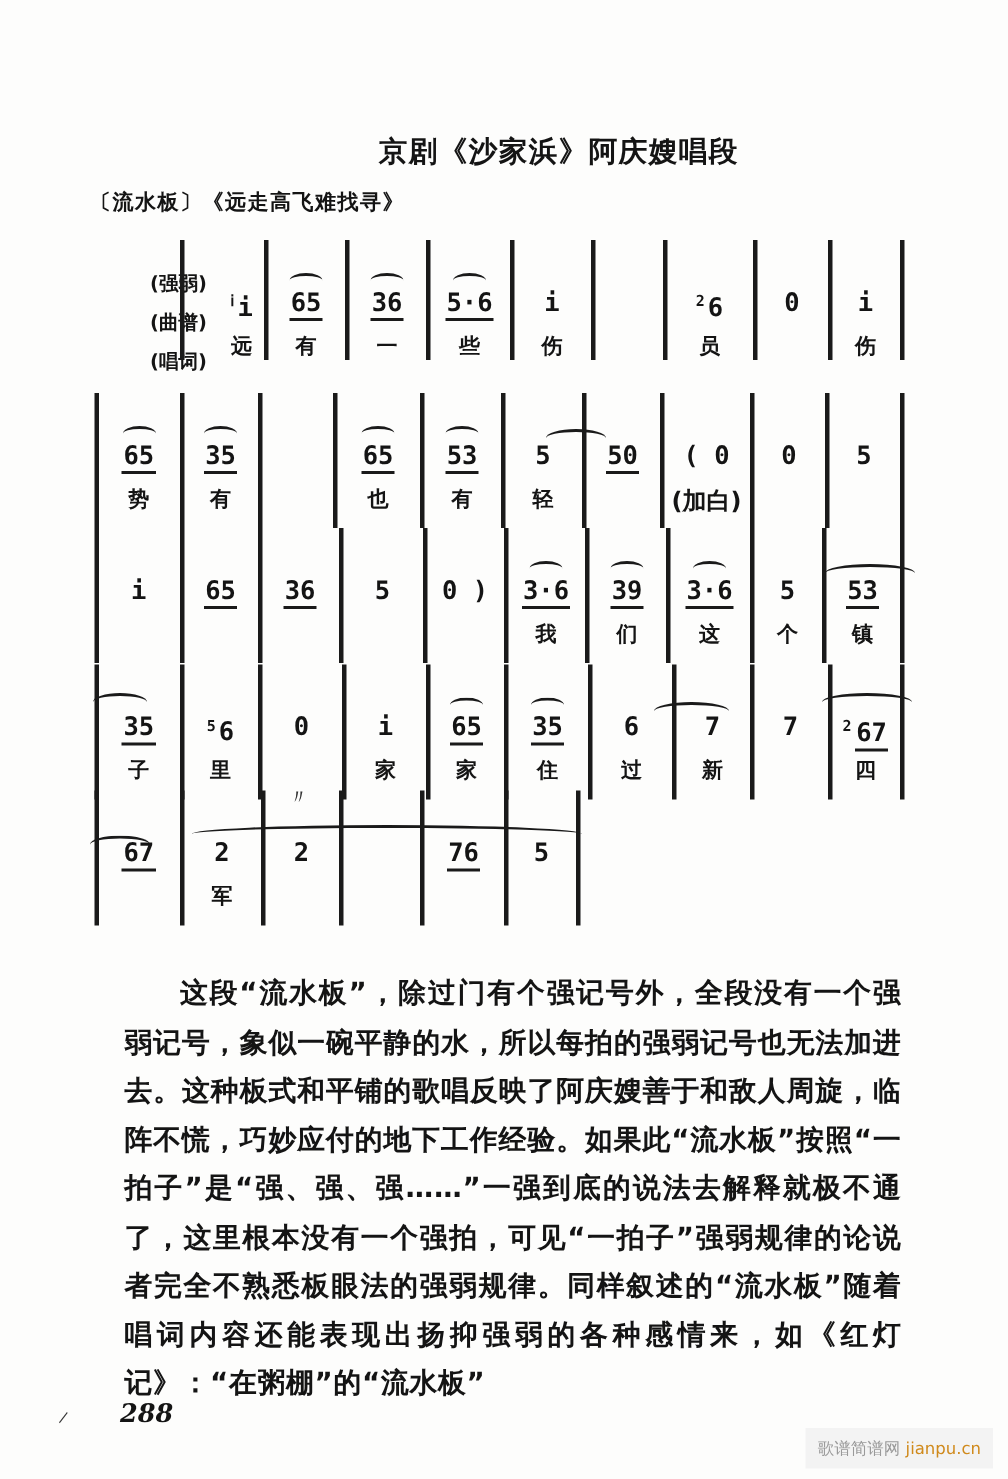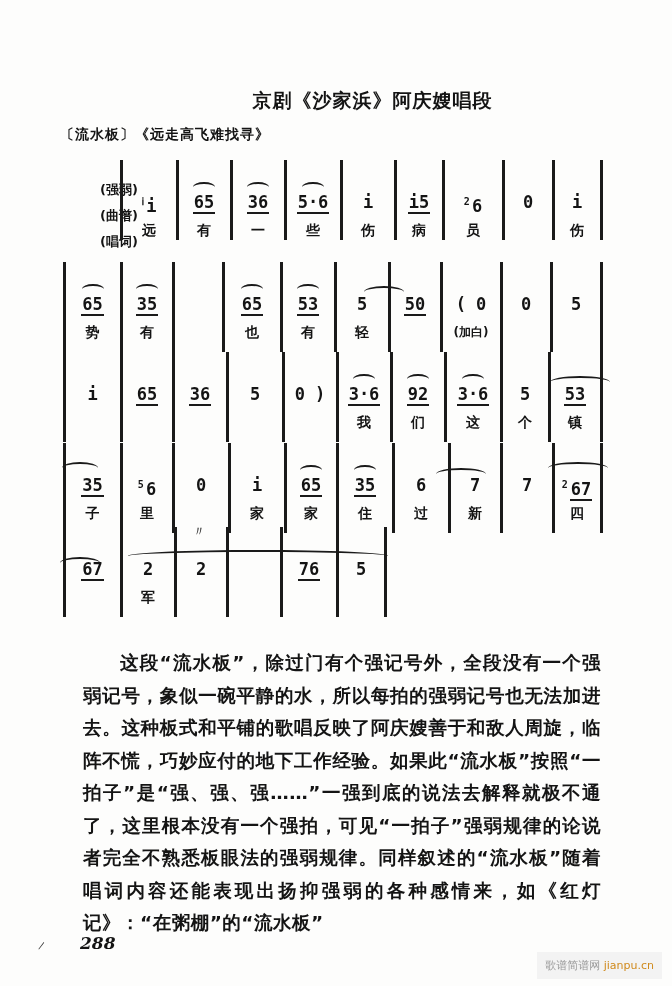--- a/index.html
+++ b/index.html
@@ -72,21 +72,21 @@
       <div class="bar" style="left: 120px; height: 80px;"></div>
       <div class="bar" style="left: 176px; height: 80px;"></div>
       <div class="bar" style="left: 230px; height: 80px;"></div>
       <div class="bar" style="left: 284px; height: 80px;"></div>
       <div class="bar" style="left: 340px; height: 80px;"></div>
       <div class="bar" style="left: 394px; height: 80px;"></div>
       <div class="bar" style="left: 442px; height: 80px;"></div>
       <div class="bar" style="left: 502px; height: 80px;"></div>
       <div class="bar" style="left: 552px; height: 80px;"></div>
       <div class="bar" style="left: 600px; height: 80px;"></div>
-      <div class="measure" style="left: 122px; width: 54px;">
+      <div class="measure" style="left: 134px; width: 54px;">
         <div class="note"><span class="grace">ⅰ</span><span class="n">i</span></div>
         <div class="lyric">远</div>
       </div>
       <div class="measure" style="left: 178px; width: 52px;">
         <div class="arc"></div>
         <div class="note u"><span class="n">65</span></div>
         <div class="lyric">有</div>
       </div>
       <div class="measure" style="left: 232px; width: 52px;">
         <div class="arc"></div>
@@ -94,24 +94,20 @@
         <div class="lyric">一</div>
       </div>
       <div class="measure" style="left: 286px; width: 54px;">
         <div class="arc"></div>
         <div class="note u"><span class="n">5·6</span></div>
         <div class="lyric">些</div>
       </div>
       <div class="measure" style="left: 342px; width: 52px;">
         <div class="note"><span class="n">i</span></div>
         <div class="lyric">伤</div>
-      </div>
-      <div class="measure" style="left: 396px; width: 46px;">
-        <div class="note u"><span class="n">i5</span></div>
-        <div class="lyric">病</div>
       </div>
       <div class="measure" style="left: 444px; width: 58px;">
         <div class="note"><span class="grace">2</span><span class="n">6</span></div>
         <div class="lyric">员</div>
       </div>
       <div class="measure" style="left: 504px; width: 48px;">
         <div class="note"><span class="n">0</span></div>
       </div>
       <div class="measure" style="left: 554px; width: 46px;">
         <div class="note"><span class="n">i</span></div>
@@ -152,21 +148,21 @@
       </div>
       <div class="measure" style="left: 336px; width: 52px;">
         <div class="note"><span class="n">5</span></div>
         <div class="lyric">轻</div>
       </div>
       <div class="measure" style="left: 390px; width: 50px;">
         <div class="note u"><span class="n">50</span></div>
       </div>
       <div class="measure" style="left: 442px; width: 58px;">
         <div class="note"><span class="n">( 0</span></div>
-        <div class="lyric" style="font-size: 12px;">(加白)</div>
+        <div class="lyric" style="font-size: 16px;">(加白)</div>
       </div>
       <div class="measure" style="left: 502px; width: 48px;">
         <div class="note"><span class="n">0</span></div>
       </div>
       <div class="measure" style="left: 552px; width: 48px;">
         <div class="note"><span class="n">5</span></div>
       </div>
     </div>
     <div class="system" style="top: 352px; left: 0px; width: 672px;">
       <div class="bar" style="left: 63px; height: 90px;"></div>
@@ -195,21 +191,21 @@
       <div class="measure" style="left: 284px; width: 52px;">
         <div class="note"><span class="n">0 )</span></div>
       </div>
       <div class="measure" style="left: 338px; width: 52px;">
         <div class="arc"></div>
         <div class="note u"><span class="n">3·6</span></div>
         <div class="lyric">我</div>
       </div>
       <div class="measure" style="left: 392px; width: 52px;">
         <div class="arc"></div>
-        <div class="note u"><span class="n">92</span></div>
+        <div class="note u"><span class="n">39</span></div>
         <div class="lyric">们</div>
       </div>
       <div class="measure" style="left: 446px; width: 54px;">
         <div class="arc"></div>
         <div class="note u"><span class="n">3·6</span></div>
         <div class="lyric">这</div>
       </div>
       <div class="measure" style="left: 502px; width: 46px;">
         <div class="note"><span class="n">5</span></div>
         <div class="lyric">个</div>

